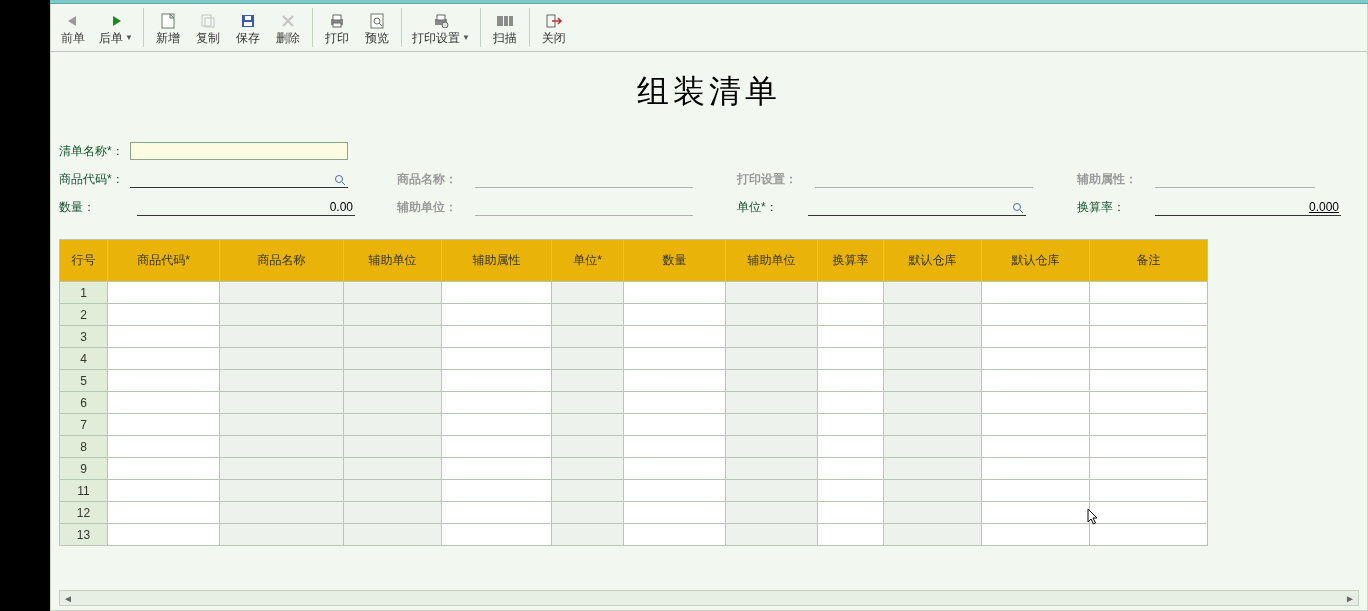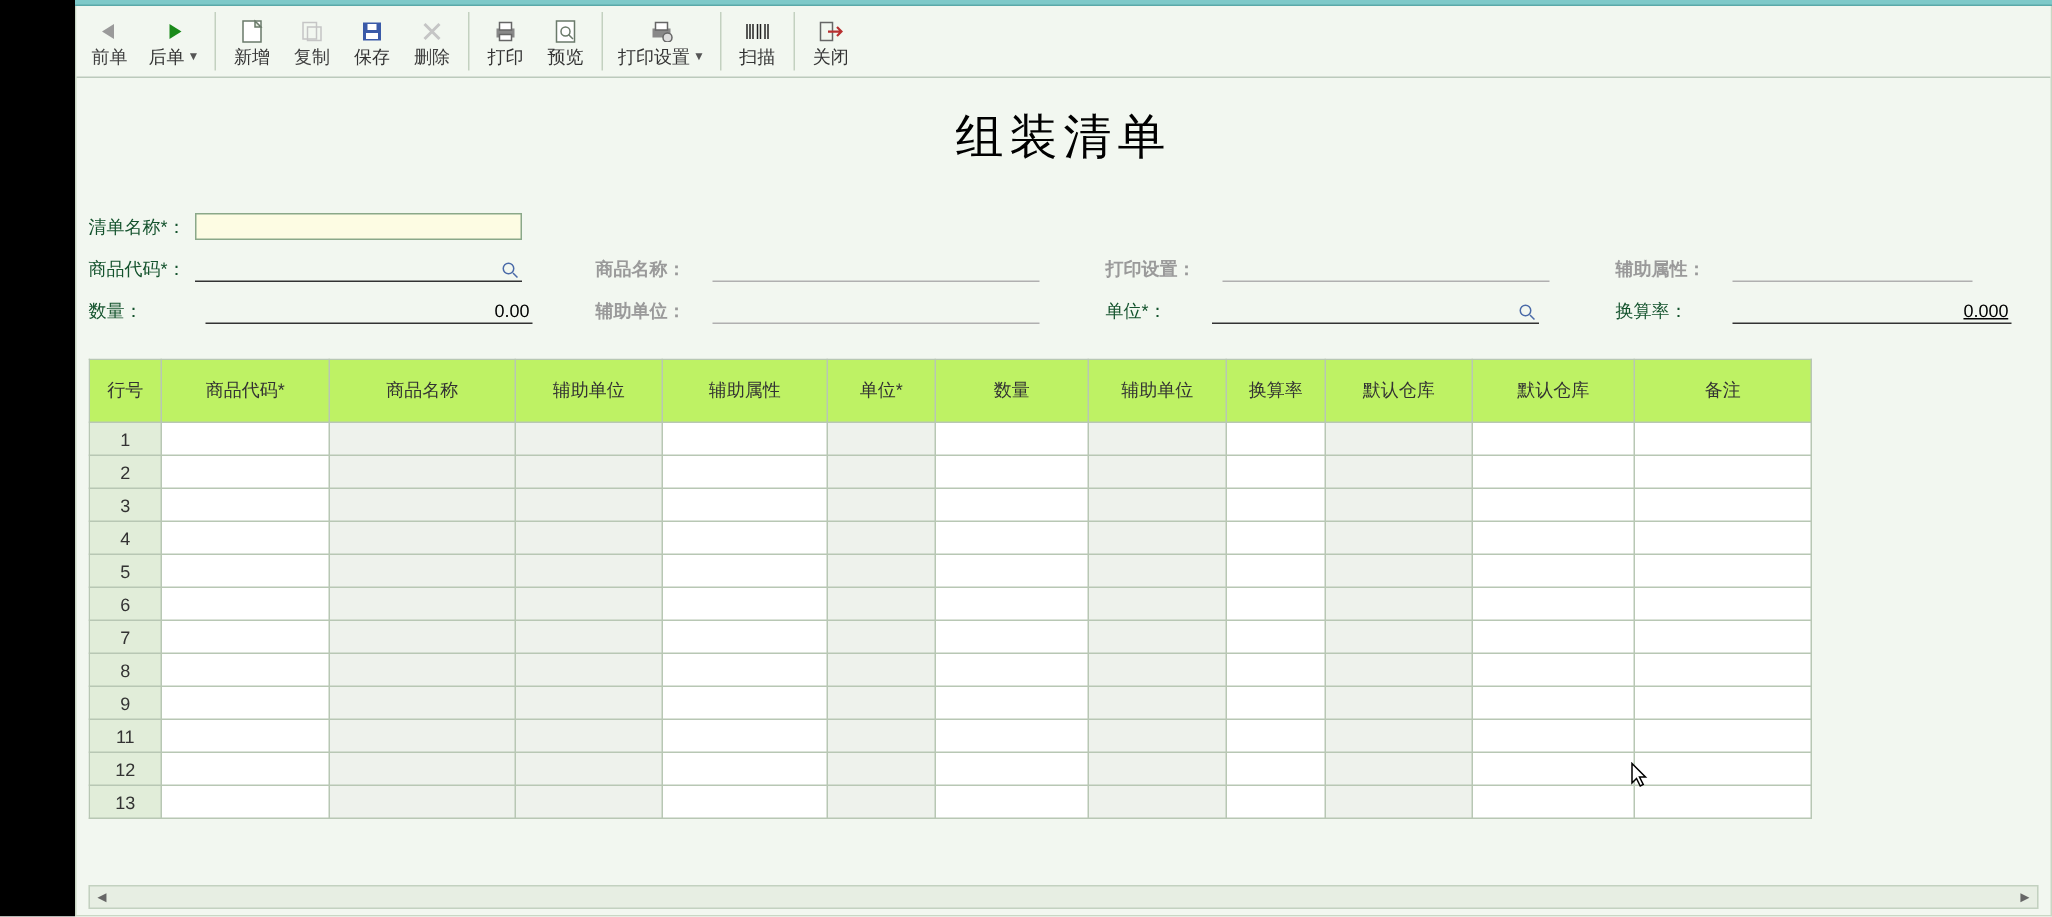--- a/index.html
+++ b/index.html
@@ -116,21 +116,21 @@
       border-collapse: collapse;
       table-layout: fixed;
     }
     table.grid th, table.grid td {
       border: 1px solid #b8c7b4;
       font-size: 12px;
       overflow: hidden;
       white-space: nowrap;
     }
     table.grid th {
-      background: #bef264;
+      background: #eab308;
       font-weight: normal;
       height: 42px;
       color: #333;
       text-align: center;
     }
     table.grid td {
       background: #fff;
       height: 22px;
       text-align: center;
     }

